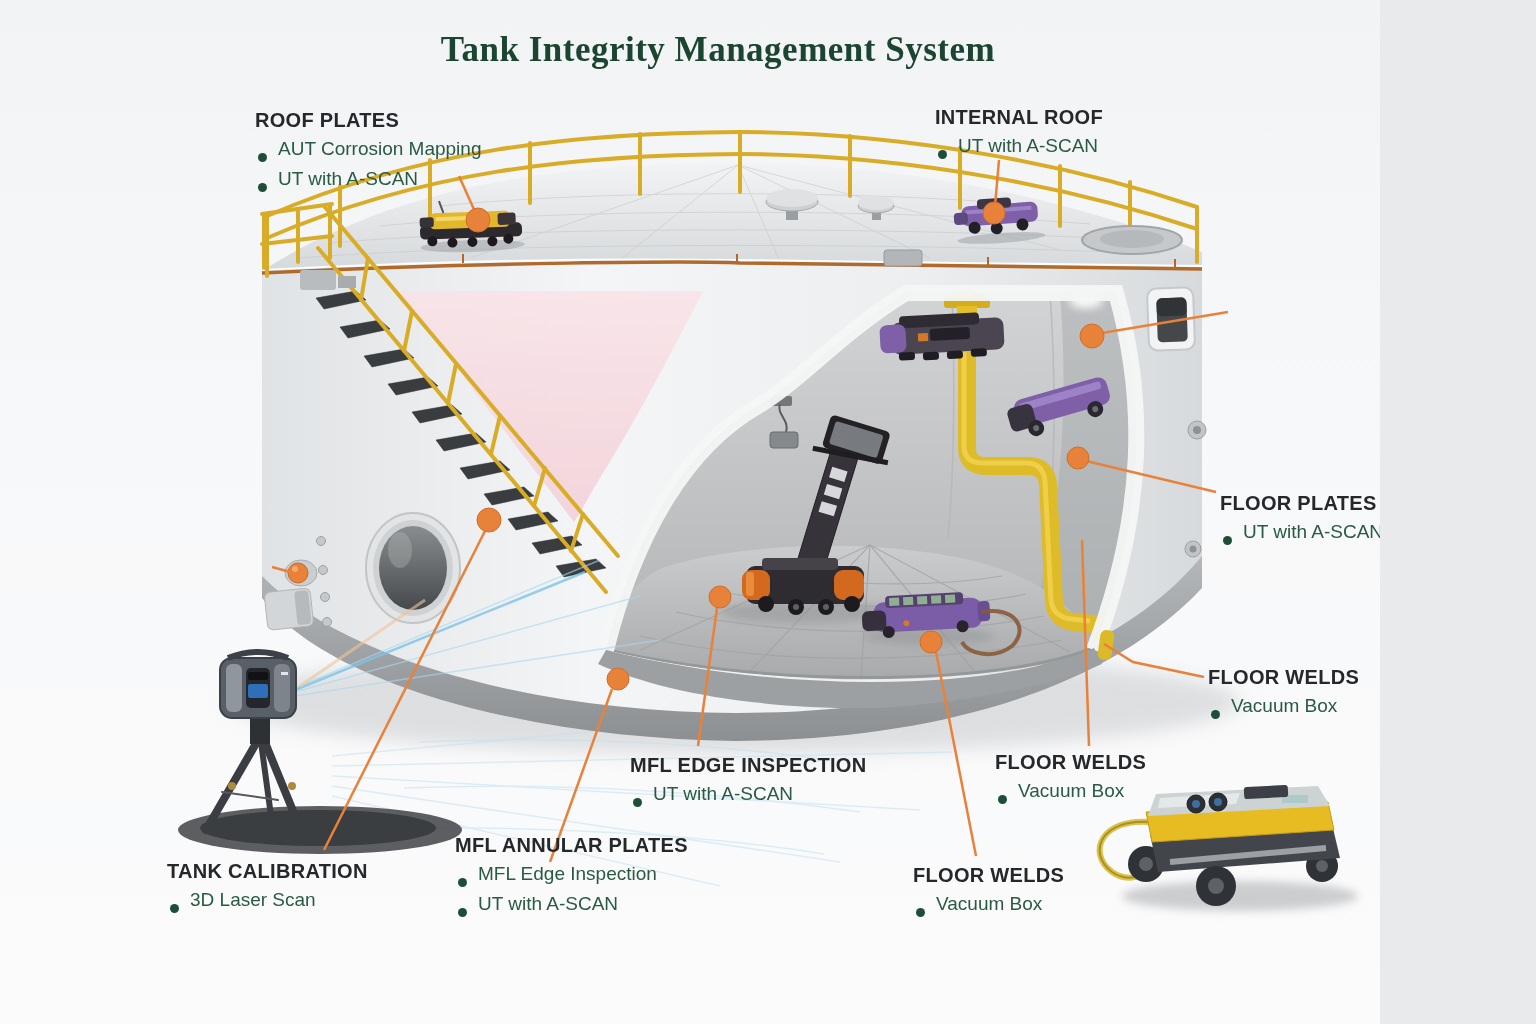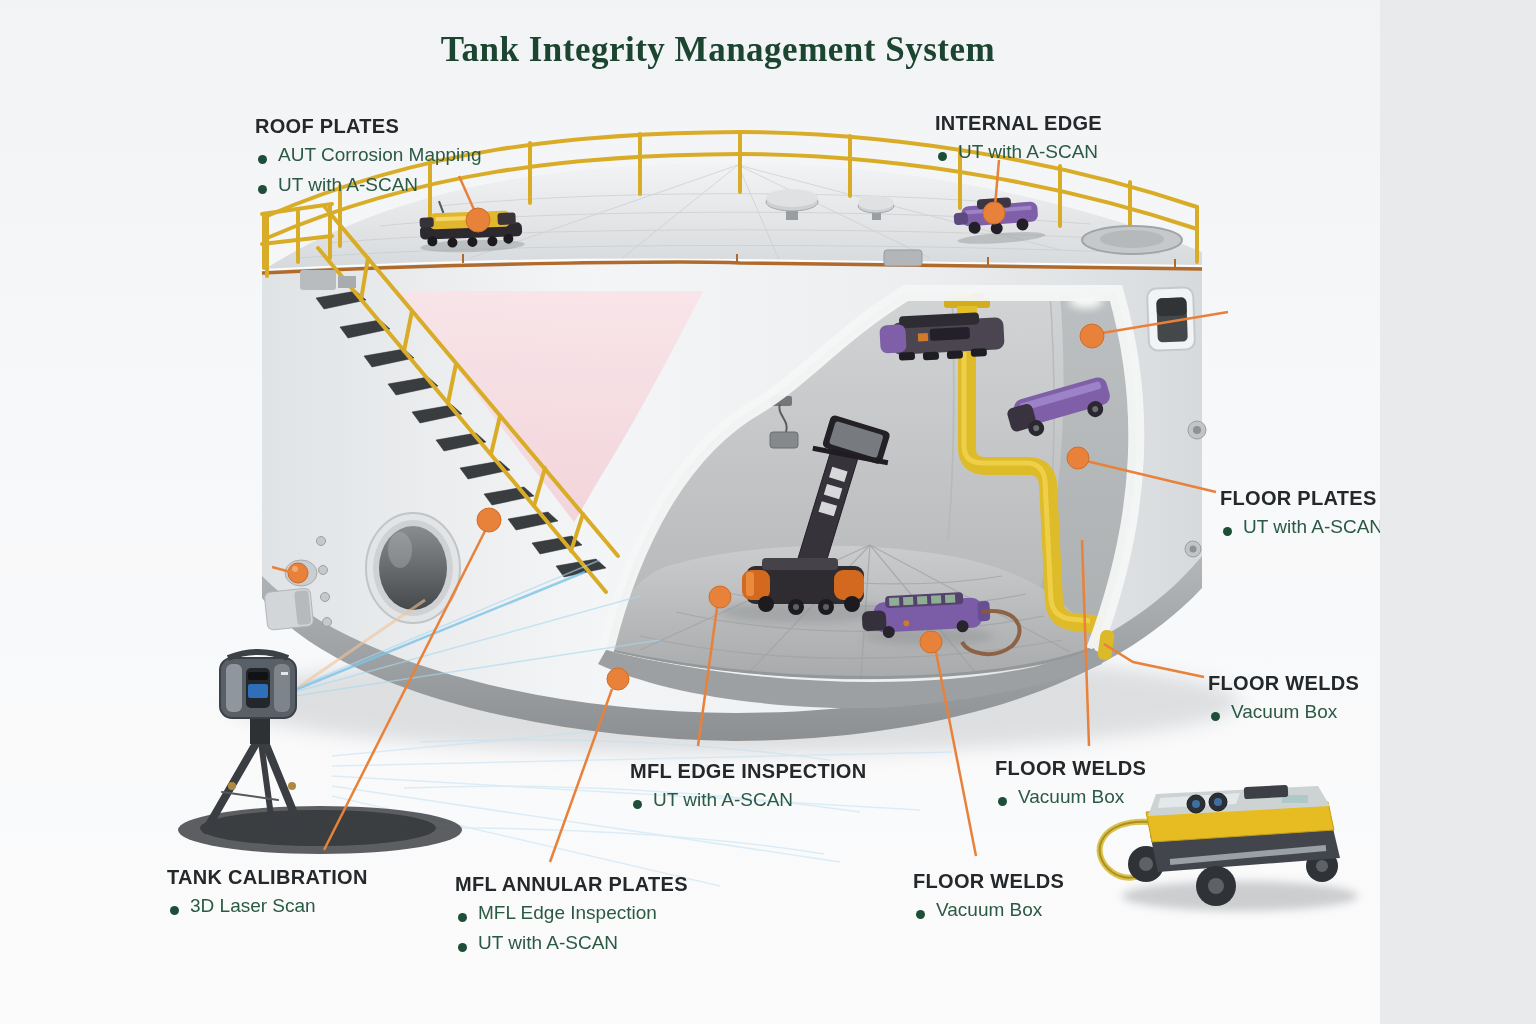--- a/index.html
+++ b/index.html
@@ -3,23 +3,23 @@
 <meta charset="utf-8">
 <style>
   html,body{margin:0;padding:0;background:#e9eaec;}
   .scene{position:relative;width:1380px;height:1024px;overflow:hidden;
          background:linear-gradient(180deg,#f2f3f5 0%,#f7f8f9 40%,#fbfbfc 100%);
          font-family:"Liberation Sans","DejaVu Sans",sans-serif;}
   .scene svg{position:absolute;left:0;top:0;z-index:1;}
   .page-title{position:absolute;left:0;top:30px;width:1436px;text-align:center;z-index:3;
               font-family:"Liberation Serif","DejaVu Serif",serif;font-weight:bold;
               font-size:35px;letter-spacing:.5px;color:#1c4531;}
-  .callout{position:absolute;z-index:3;margin-top:6px;}
+  .callout{position:absolute;z-index:3;}
   .co-head{font-size:20px;font-weight:bold;color:#24282b;letter-spacing:.3px;white-space:nowrap;}
-  .co-item{display:flex;align-items:center;margin-top:3px;line-height:27px;white-space:nowrap;}
+  .co-item{display:flex;align-items:flex-end;margin-top:3px;line-height:27px;white-space:nowrap;}
   .bdot{width:9px;height:9px;border-radius:50%;background:#1e4d38;margin:9px 11px 0 3px;flex:0 0 auto;}
   .btext{font-size:19px;color:#2a5a43;}
 </style>
 </head>
 <body>
 
 <div class="scene">
 
 <svg width="1536" height="1024" viewBox="0 0 1536 1024">
   <defs>
@@ -431,29 +431,29 @@
         <span class="bdot"></span>
         <span class="btext">AUT Corrosion Mapping</span>
       </div>
   <div class="co-item">
         <span class="bdot"></span>
         <span class="btext">UT with A-SCAN</span>
       </div>
 </div>
 
 <div class="callout" style="left:935px;top:106px">
-  <div class="co-head">INTERNAL EDGE</div>
+  <div class="co-head">INTERNAL ROOF</div>
   <div class="co-item">
         <span class="bdot"></span>
         <span class="btext">UT with A-SCAN</span>
       </div>
 </div>
 
 
-<div class="callout" style="left:1220px;top:481px">
+<div class="callout" style="left:1220px;top:492px">
   <div class="co-head">FLOOR PLATES</div>
   <div class="co-item">
         <span class="bdot"></span>
         <span class="btext">UT with A-SCAN</span>
       </div>
 </div>
 
 
 <div class="callout" style="left:1208px;top:666px">
   <div class="co-head">FLOOR WELDS</div>
@@ -480,21 +480,21 @@
 </div>
 
 <div class="callout" style="left:167px;top:860px">
   <div class="co-head">TANK CALIBRATION</div>
   <div class="co-item">
         <span class="bdot"></span>
         <span class="btext">3D Laser Scan</span>
       </div>
 </div>
 
-<div class="callout" style="left:455px;top:867px">
+<div class="callout" style="left:455px;top:834px">
   <div class="co-head">MFL ANNULAR PLATES</div>
   <div class="co-item">
         <span class="bdot"></span>
         <span class="btext">MFL Edge Inspection</span>
       </div>
   <div class="co-item">
         <span class="bdot"></span>
         <span class="btext">UT with A-SCAN</span>
       </div>
 </div>

